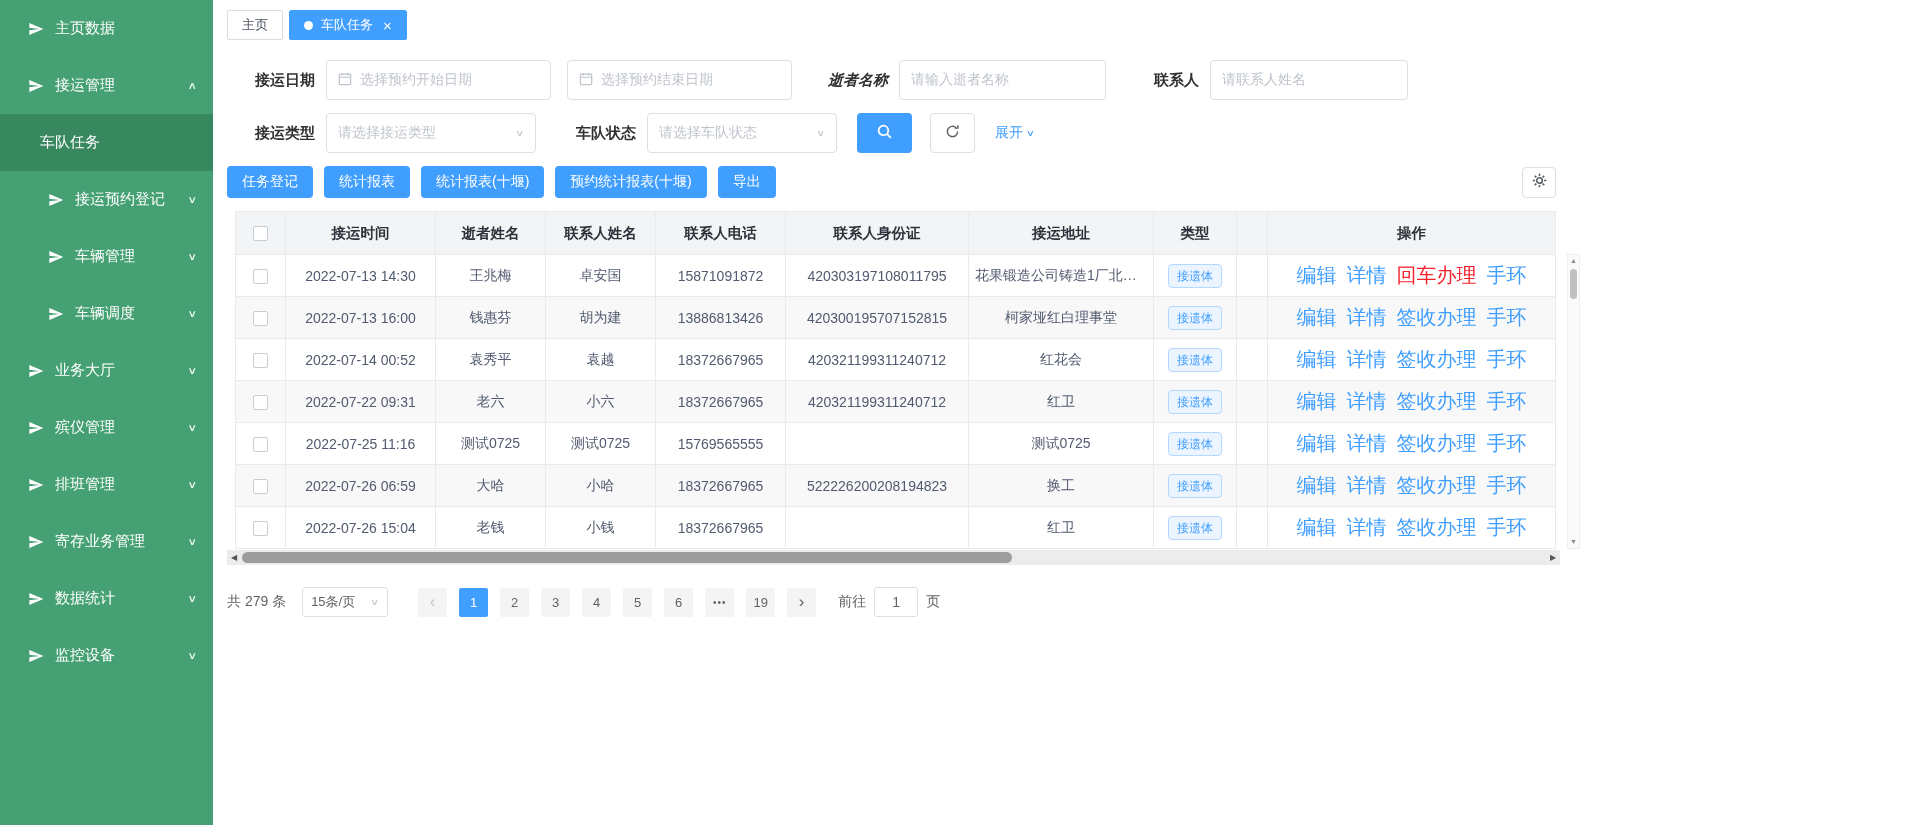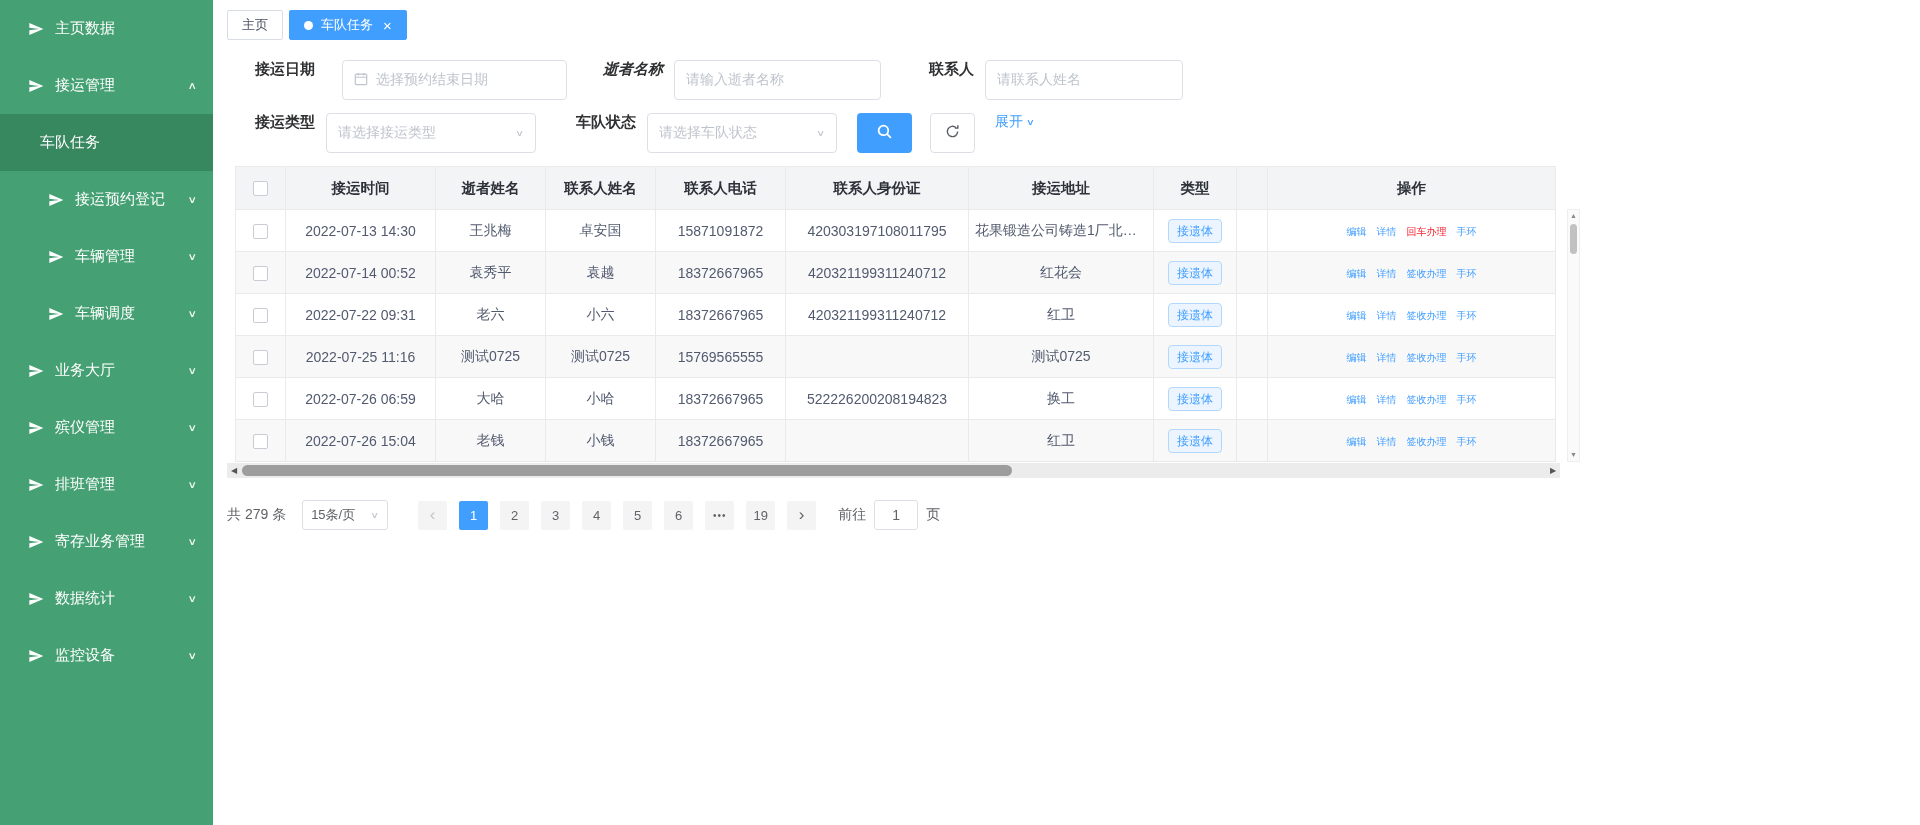--- a/index.html
+++ b/index.html
@@ -22,21 +22,21 @@
 .content{width:1333px;}
 
 
 .tabbar{display:flex;gap:6px;margin-bottom:20px;}
 .tab{height:30px;display:flex;align-items:center;padding:0 14px;border:1px solid #d8dce5;background:#fff;color:#495060;font-size:13px;border-radius:2px;cursor:pointer;gap:8px;}
 .tab.active{background:#409eff;border-color:#409eff;color:#fff;}
 .tab .dot{width:9px;height:9px;border-radius:50%;background:#fff;}
 .tab .close{font-size:15px;margin-left:2px;line-height:1;}
 
 
-.frow{display:flex;align-items:flex-start;margin-bottom:13px;}
+.frow{display:flex;align-items:center;margin-bottom:13px;}
 .flabel{font-weight:bold;color:#303133;font-size:15px;text-align:right;padding-right:11px;white-space:nowrap;}
 .w99{width:99px;} .w107{width:107px;font-style:italic;} .w104{width:104px;} .w111{width:111px;}
 .inp{height:40px;border:1px solid #dcdfe6;border-radius:4px;background:#fff;display:flex;align-items:center;padding:0 11px;color:#606266;font-size:14px;gap:8px;}
 .inp .ph{color:#bfc4cc;white-space:nowrap;overflow:hidden;}
 .sel{justify-content:space-between;}
 .chev-down{color:#c0c4cc;font-size:12px;transform:scaleY(.72);display:inline-block;}
 .btn-search{width:55px;height:40px;background:#409eff;border:none;border-radius:4px;margin-left:20px;display:flex;align-items:center;justify-content:center;cursor:pointer;}
 .btn-refresh{width:45px;height:40px;background:#fff;border:1px solid #dcdfe6;border-radius:4px;margin-left:18px;display:flex;align-items:center;justify-content:center;cursor:pointer;}
 .expand-link{color:#409eff;font-size:14px;margin-left:20px;display:flex;align-items:center;gap:3px;cursor:pointer;}
 .expand-link .chev-down{color:#409eff;}
@@ -47,21 +47,21 @@
 .btn-gear{margin-left:auto;margin-right:4px;width:34px;height:31px;background:#fff;border:1px solid #dcdfe6;border-radius:4px;display:flex;align-items:center;justify-content:center;cursor:pointer;}
 
 
 .table-outer{position:relative;width:1353px;padding-left:8px;}
 table{border-collapse:collapse;table-layout:fixed;width:1320px;font-size:14px;color:#515a6e;}
 th,td{border:1px solid #e8eaec;height:42px;text-align:center;padding:0 6px;overflow:hidden;white-space:nowrap;text-overflow:ellipsis;}
 thead th{background:#f3f4f6;color:#2d3139;font-weight:bold;font-size:14.5px;height:43px;}
 tbody tr:nth-child(even) td{background:#f8f8f9;}
 .cb{display:inline-block;width:15px;height:15px;border:1px solid #c8ccd4;border-radius:2px;background:#fff;vertical-align:middle;cursor:pointer;}
 .badge{display:inline-block;padding:0 8px;height:24px;line-height:22px;font-size:12px;color:#409eff;background:#ecf5ff;border:1px solid #b3d8ff;border-radius:4px;}
-.alink{margin:0 5px;cursor:pointer;font-size:10px;white-space:nowrap;}
+.alink{margin:0 5px;cursor:pointer;font-size:20px;white-space:nowrap;}
 .alink.blue{color:#409eff;}
 .alink.red{color:#f5222d;}
 
 
 .vscroll{position:absolute;top:43px;right:0;width:13px;bottom:0;background:#fafafa;border:1px solid #eee;}
 .vscroll .varr{position:absolute;left:0;width:11px;height:12px;color:#8a8a8a;font-size:7px;text-align:center;line-height:12px;}
 .vscroll .thumb{position:absolute;left:2px;right:2px;top:14px;height:30px;background:#c1c1c1;border-radius:5px;}
 .hscroll{width:1333px;height:15px;background:#ececec;position:relative;margin-top:1px;}
 .hscroll .thumb{position:absolute;left:15px;top:2px;bottom:2px;width:770px;background:#9d9d9d;border-radius:6px;}
 .hscroll .harr{position:absolute;top:0;width:14px;height:15px;color:#555;font-size:8px;line-height:15px;text-align:center;}
@@ -198,20 +198,27 @@
         </div>
         <div class="tab active">
           <span class="dot"></span>
           <span>车队任务</span>
           <span class="close">×</span>
         </div>
       </div>
 
       <div class="frow">
         <span class="flabel w99">接运日期</span>
+        <div class="inp" style="width:225px">
+          <span><svg width="14" height="14" viewBox="0 0 16 16" fill="none" stroke="#c0c4cc" stroke-width="1.4">
+                <rect x="1.5" y="2.5" width="13" height="12" rx="1"></rect>
+                <path d="M1.5 6h13M5 1v3M11 1v3"></path>
+              </svg></span>
+          <span class="ph">选择预约开始日期</span>
+        </div>
         <div class="inp" style="width:225px;margin-left:16px">
           <span><svg width="14" height="14" viewBox="0 0 16 16" fill="none" stroke="#c0c4cc" stroke-width="1.4">
                 <rect x="1.5" y="2.5" width="13" height="12" rx="1"></rect>
                 <path d="M1.5 6h13M5 1v3M11 1v3"></path>
               </svg></span>
           <span class="ph">选择预约结束日期</span>
         </div>
         <span class="flabel w107">逝者名称</span>
         <div class="inp" style="width:207px">
           <span class="ph">请输入逝者名称</span>
@@ -244,20 +251,37 @@
                 <path d="M13.5 8a5.5 5.5 0 1 1-1.7-4"></path>
                 <path d="M13.7 1.2v3.2h-3.2"></path>
               </svg></span>
         </button>
         <span class="expand-link">
           <span>展开</span>
           <span class="chev-down">∨</span>
         </span>
       </div>
 
+      <div class="toolbar">
+        <div id="toolbar-buttons" style="display:flex">
+            <button class="btn-blue">任务登记</button>
+            <button class="btn-blue">统计报表</button>
+            <button class="btn-blue">统计报表(十堰)</button>
+            <button class="btn-blue">预约统计报表(十堰)</button>
+            <button class="btn-blue">导出</button>
+          </div>
+        <button class="btn-gear">
+          <span><svg width="15" height="15" viewBox="0 0 16 16">
+                <g stroke="#5a5e66" stroke-width="1.7" fill="none">
+                  <circle cx="8" cy="8" r="3"></circle>
+                  <path d="M8 .8v2.4M8 12.8v2.4M.8 8h2.4M12.8 8h2.4M2.9 2.9l1.7 1.7M11.4 11.4l1.7 1.7M13.1 2.9l-1.7 1.7M4.6 11.4l-1.7 1.7"></path>
+                </g>
+              </svg></span>
+        </button>
+      </div>
 
       <div class="table-outer">
         <table>
           <colgroup>
             <col style="width:50px">
               <col style="width:150px">
               <col style="width:110px">
               <col style="width:110px">
               <col style="width:130px">
               <col style="width:183px">
@@ -288,20 +312,32 @@
                 <td>卓安国</td>
                 <td>15871091872</td>
                 <td>420303197108011795</td>
                 <td>花果锻造公司铸造1厂北门...</td>
                 <td><span class="badge">接遗体</span></td>
                 <td></td>
                 <td><span class="alink blue">编辑</span><span class="alink blue">详情</span><span class="alink red">回车办理</span><span class="alink blue">手环</span></td>
               </tr>
               <tr>
                 <td><span class="cb"></span></td>
+                <td>2022-07-13 16:00</td>
+                <td>钱惠芬</td>
+                <td>胡为建</td>
+                <td>13886813426</td>
+                <td>420300195707152815</td>
+                <td>柯家垭红白理事堂</td>
+                <td><span class="badge">接遗体</span></td>
+                <td></td>
+                <td><span class="alink blue">编辑</span><span class="alink blue">详情</span><span class="alink blue">签收办理</span><span class="alink blue">手环</span></td>
+              </tr>
+              <tr>
+                <td><span class="cb"></span></td>
                 <td>2022-07-14 00:52</td>
                 <td>袁秀平</td>
                 <td>袁越</td>
                 <td>18372667965</td>
                 <td>420321199311240712</td>
                 <td>红花会</td>
                 <td><span class="badge">接遗体</span></td>
                 <td></td>
                 <td><span class="alink blue">编辑</span><span class="alink blue">详情</span><span class="alink blue">签收办理</span><span class="alink blue">手环</span></td>
               </tr>

